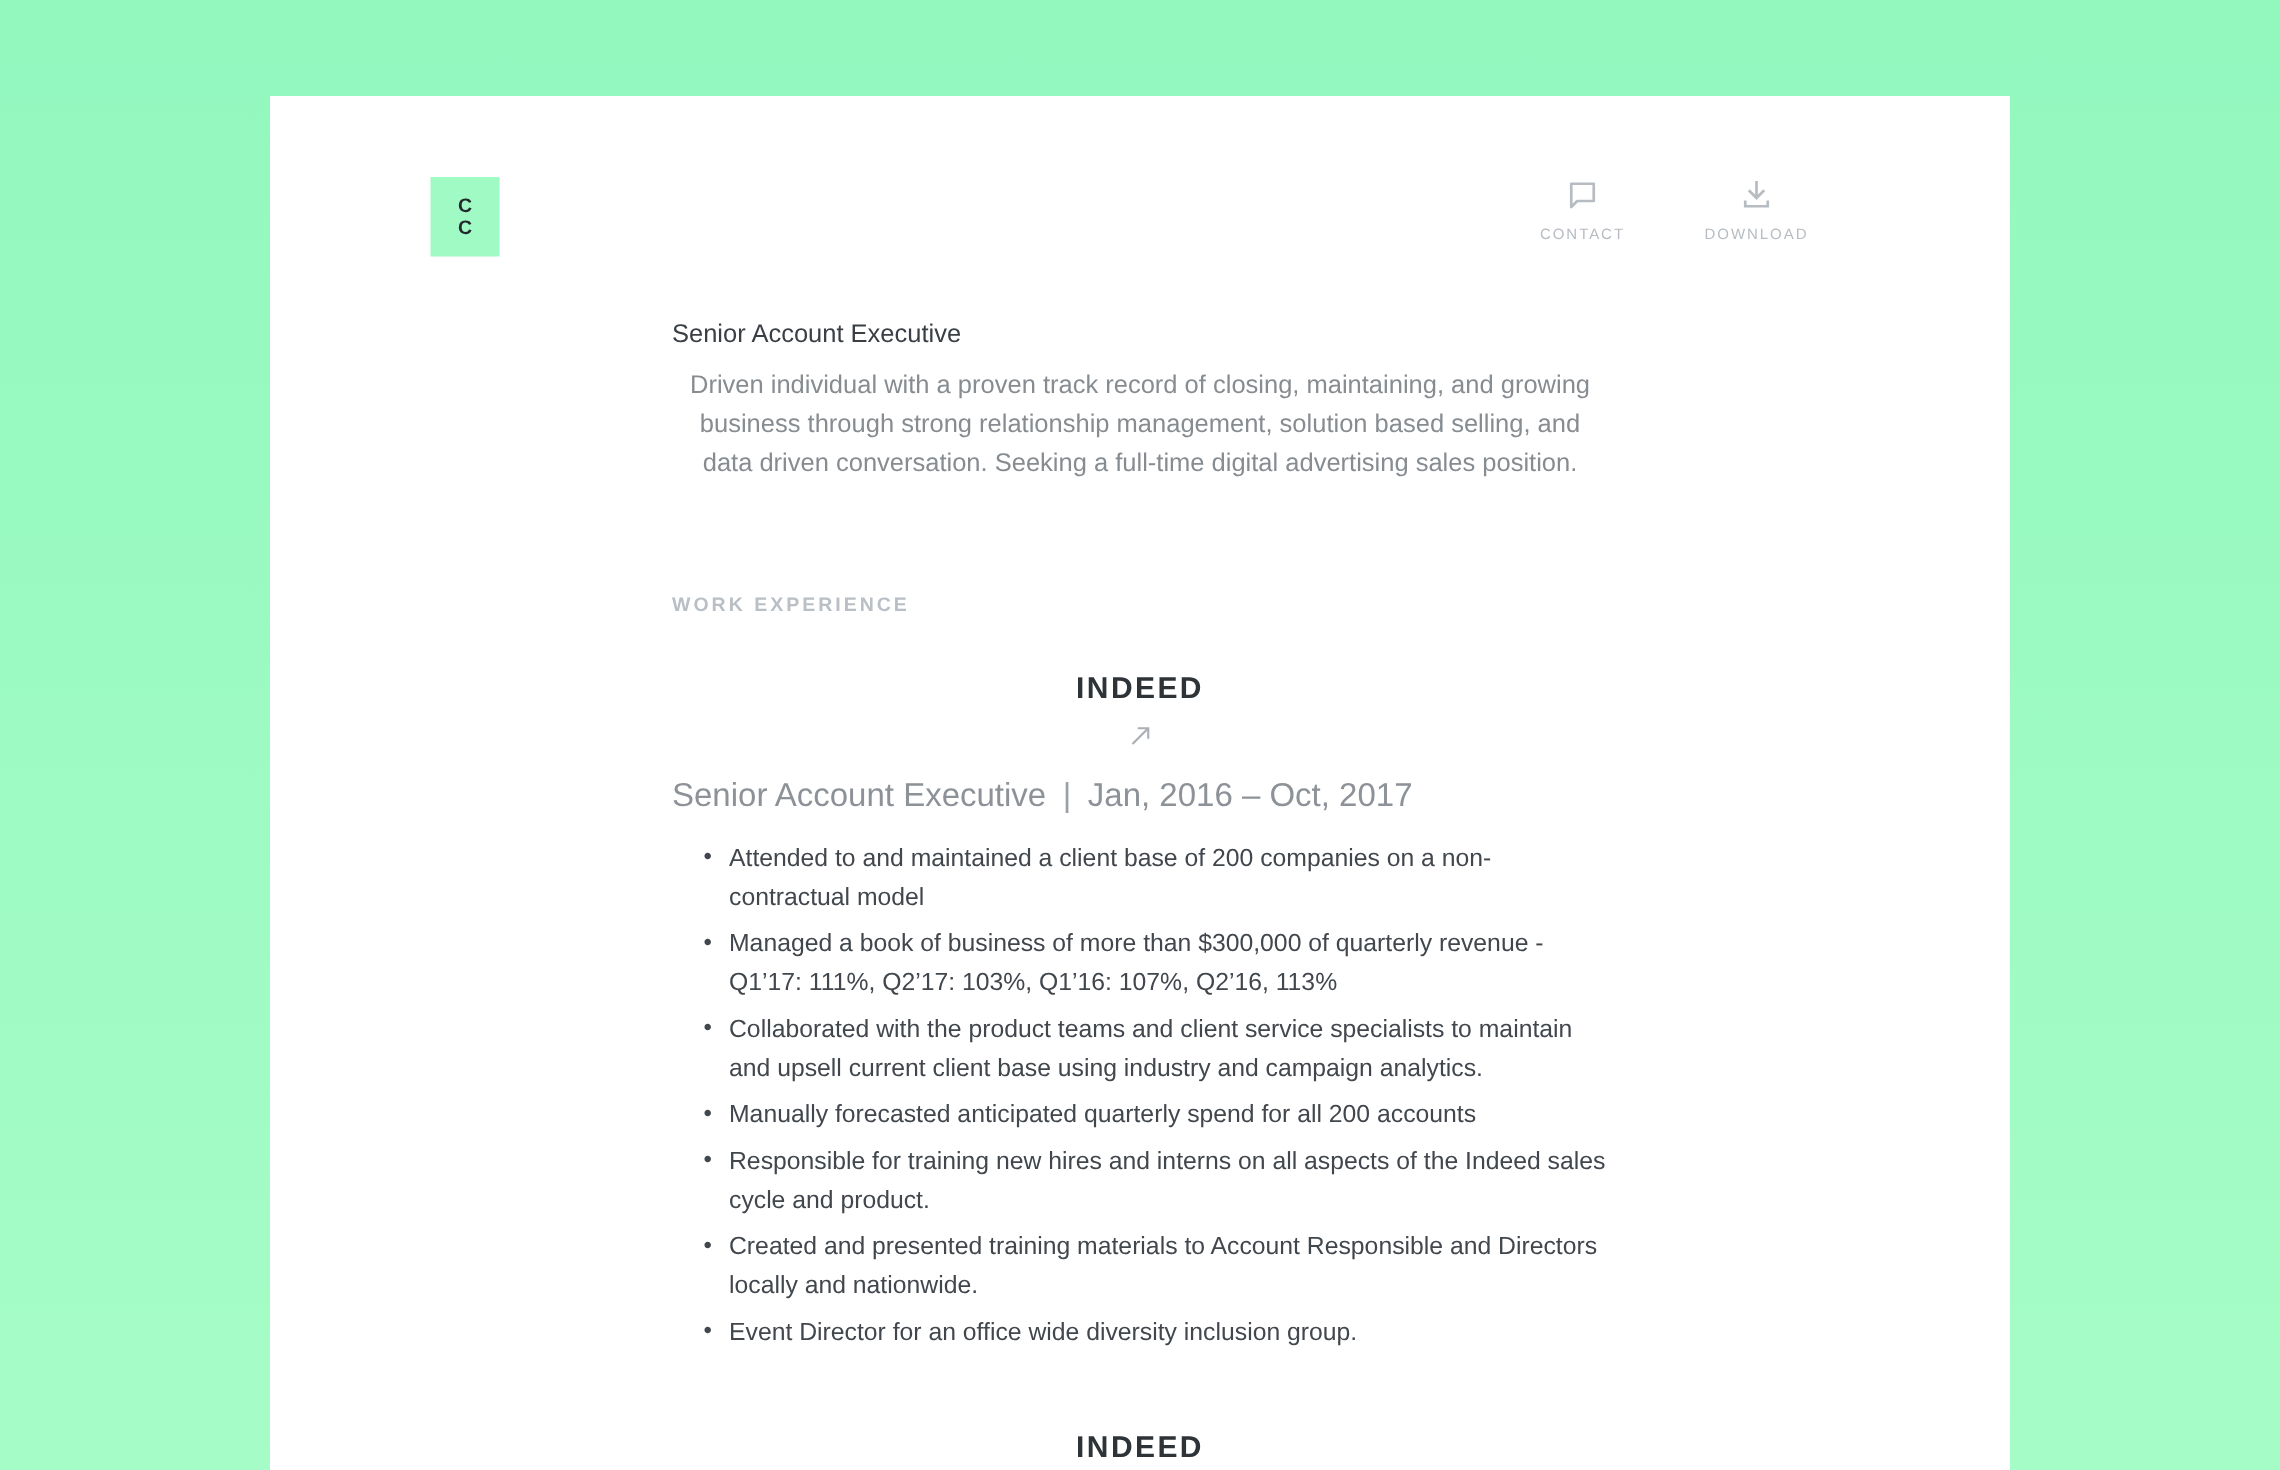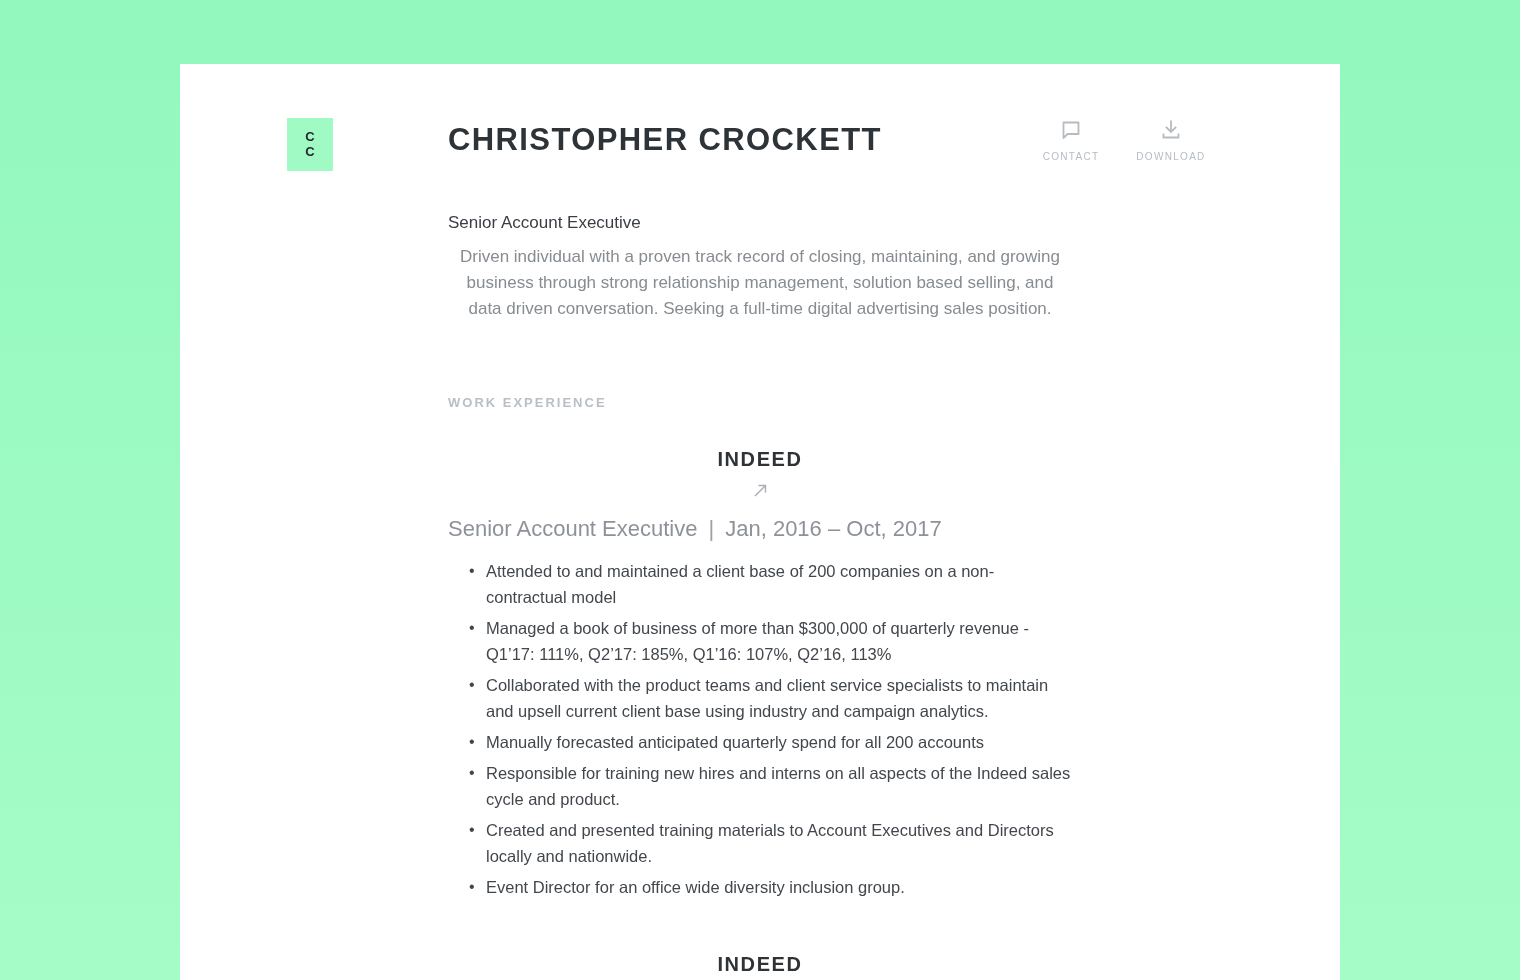--- a/index.html
+++ b/index.html
@@ -27,21 +27,21 @@
   }
   
   .name {
     position:absolute; left:268px; top:58px;
     font-size:31px; font-weight:700; letter-spacing:1.4px;
     color:#2e3338; white-space:nowrap;
   }
   
   .actions {
     position:absolute; top:54px; right:127px;
-    display:flex; gap:16px;
+    display:flex; gap:32px;
   }
   .action {
     width:84px;
     display:flex; flex-direction:column; align-items:center;
     cursor:pointer; background:none; border:none;
   }
   .action svg { display:block; }
   .action .label {
     margin-top:9px;
     font-size:10px; letter-spacing:1.3px; color:#b6bcc2; font-weight:400;
@@ -99,21 +99,20 @@
 </head>
 <body>
 
 <div class="card">
 
   <div class="logo">
     <span>C</span>
     <span>C</span>
   </div>
 
-  <h1 class="name">CHRISTOPHER CROCKETT</h1>
 
   <div class="actions">
     <button class="action">
       <span>
         <svg width="24" height="24" viewBox="0 0 24 24" fill="none" stroke="#b6bcc2" stroke-width="1.8" stroke-linejoin="round">
           <path d="M4.5 4.5 H19.5 V16 H8.5 L4.5 20 Z"></path>
         </svg>
       </span>
       <span class="label">CONTACT</span>
     </button>
@@ -145,25 +144,25 @@
         </svg>
       </span>
     </a>
 
     <div class="job-meta">
       <span>Senior Account Executive</span><span class="sep">|</span><span>Jan, 2016 – Oct, 2017</span>
     </div>
 
     <ul class="bullets">
       <li>Attended to and maintained a client base of 200 companies on a non-contractual model</li>
-      <li>Managed a book of business of more than $300,000 of quarterly revenue - Q1’17: 111%, Q2’17: 185%, Q1’16: 107%, Q2’16, 113%</li>
+      <li>Managed a book of business of more than $300,000 of quarterly revenue - Q1’17: 111%, Q2’17: 103%, Q1’16: 107%, Q2’16, 113%</li>
       <li>Collaborated with the product teams and client service specialists to maintain and upsell current client base using industry and campaign analytics.</li>
       <li>Manually forecasted anticipated quarterly spend for all 200 accounts</li>
       <li>Responsible for training new hires and interns on all aspects of the Indeed sales cycle and product.</li>
-      <li>Created and presented training materials to Account Executives and Directors locally and nationwide.</li>
+      <li>Created and presented training materials to Account Responsible and Directors locally and nationwide.</li>
       <li>Event Director for an office wide diversity inclusion group.</li>
     </ul>
 
     <a class="job-heading second">
       <span class="company">INDEED</span>
       <span>
         <svg width="17" height="17" viewBox="0 0 17 17" fill="none" stroke="#a9aeb4" stroke-width="1.4">
           <path d="M3 14 L13 4"></path>
           <path d="M6.5 3.5 H13.5 V10.5"></path>
         </svg>

